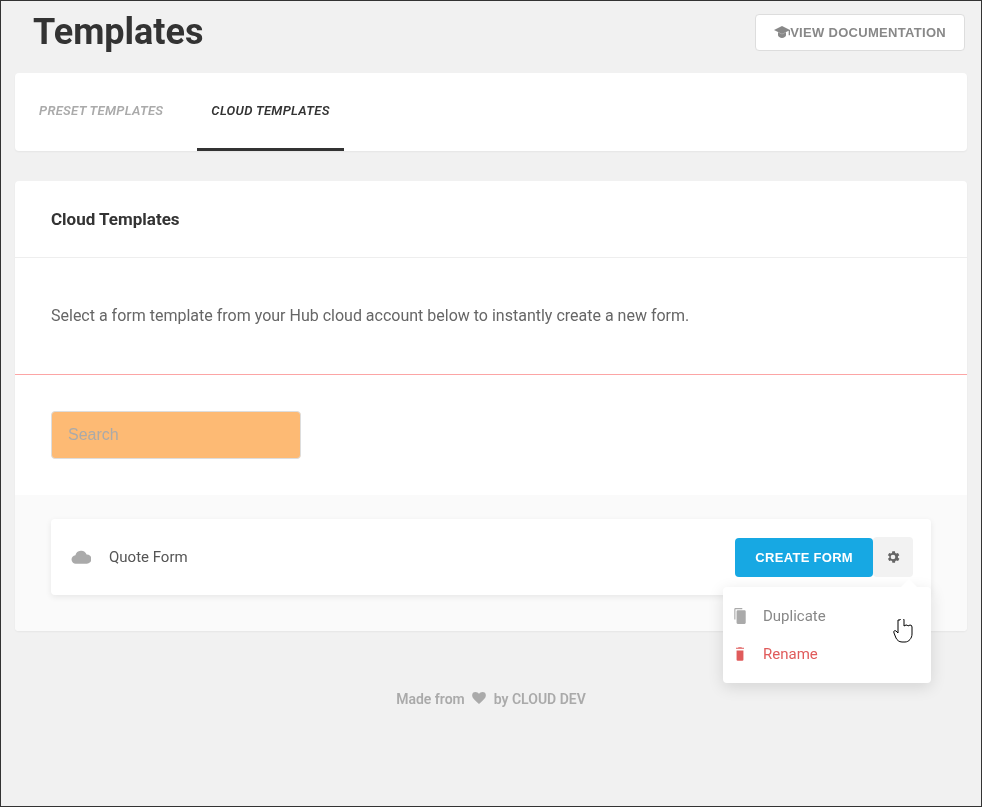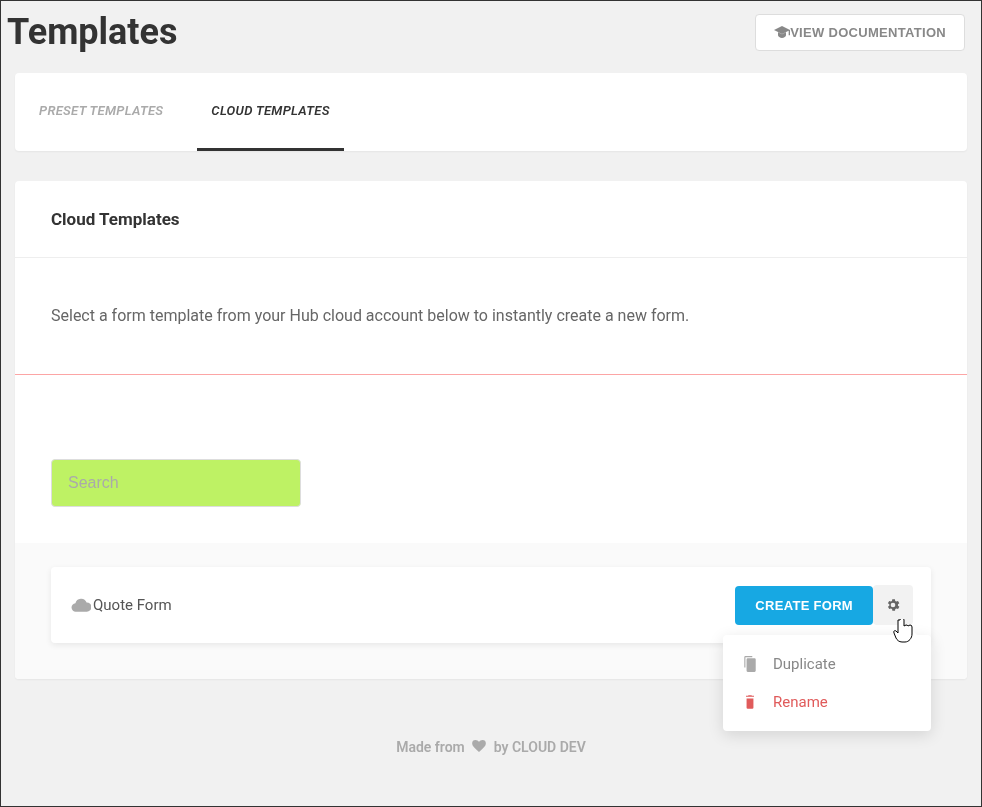--- a/index.html
+++ b/index.html
@@ -9,21 +9,21 @@
       width: 982px;
       height: 807px;
       border: 1px solid #333;
       overflow: hidden;
       position: relative;
     }
     .page-header {
       display: flex;
       justify-content: space-between;
       align-items: center;
-      padding: 10px 16px 20px 6px;
+      padding: 10px 16px 20px 32px;
     }
     .page-title {
       font-size: 36px;
       font-weight: 700;
       color: #333;
     }
     .doc-btn {
       background: #fff;
       border: 1px solid #ddd;
       border-radius: 4px;
@@ -81,25 +81,24 @@
       line-height: 1.5;
     }
     .search-wrap {
       padding: 36px 36px 36px 36px;
     }
     .search-input {
       width: 250px;
       height: 48px;
       border: 1px solid #ddd;
       border-radius: 4px;
-      background: #bef264;
+      background: #fdba74;
       padding: 0 16px;
       font-size: 16px;
       color: #333;
-      margin-top: 48px;
     }
     .search-input::placeholder { color: #aaa; }
     .template-outer {
       background: #fafafa;
       padding: 24px 36px 36px 36px;
       border-radius: 0 0 4px 4px;
     }
     .template-row {
       background: #fff;
       border-radius: 4px;
@@ -108,21 +107,21 @@
       align-items: center;
       padding: 18px 18px 18px 20px;
       position: relative;
     }
     .template-name {
       font-size: 15px;
       color: #555;
       flex: 1;
       display: flex;
       align-items: center;
-      gap: 2px;
+      gap: 18px;
     }
     .create-btn {
       background: #17a8e3;
       color: #fff;
       border: none;
       border-radius: 4px;
       padding: 12px 20px;
       font-size: 13px;
       font-weight: 700;
       letter-spacing: 0.3px;
@@ -153,21 +152,21 @@
       content: '';
       position: absolute;
       top: -8px;
       right: 14px;
       width: 0; height: 0;
       border-left: 8px solid transparent;
       border-right: 8px solid transparent;
       border-bottom: 8px solid #fff;
     }
     .dropdown-item {
-      padding: 10px 20px;
+      padding: 10px 10px;
       font-size: 15px;
       color: #888;
       display: flex;
       align-items: center;
       gap: 16px;
       cursor: pointer;
     }
     .dropdown-item.danger { color: #e05b5b; }
     .dropdown-item.danger svg { fill: #e05b5b; }
     .footer {

